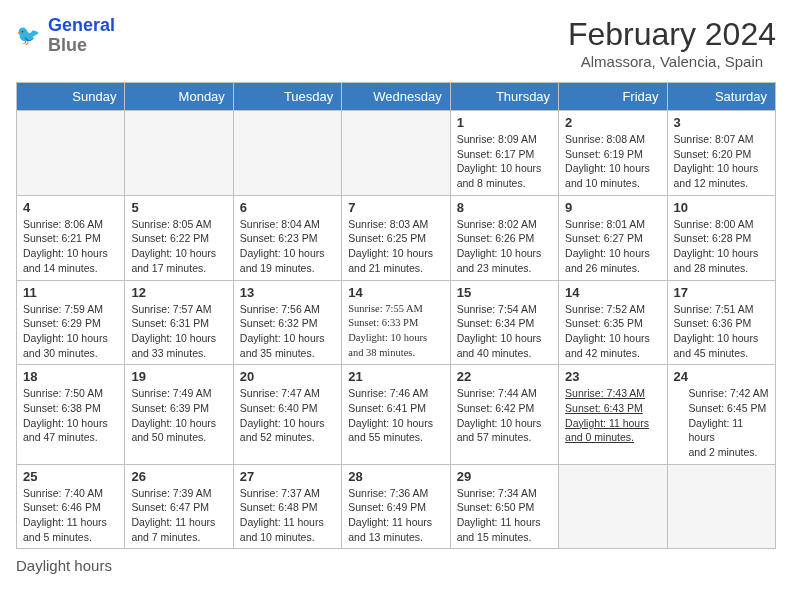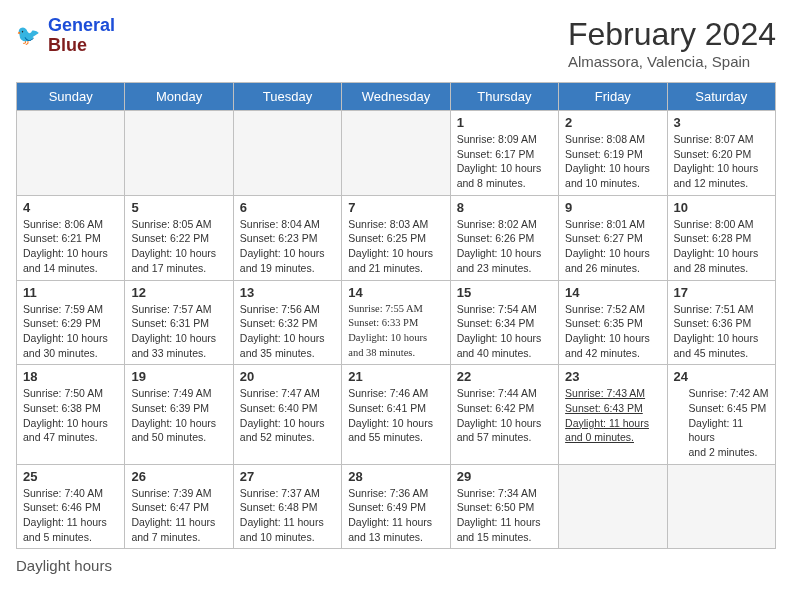--- a/index.html
+++ b/index.html
@@ -28,41 +28,41 @@
       line-height: 1.1;
     }
     .logo-text span {
       color: #1d4ed8;
     }
     .logo-bird {
       width: 28px;
       height: 28px;
     }
     .title-area {
-      text-align: left;
+      text-align: center;
     }
     .main-title {
       font-size: 32px;
       font-weight: normal;
       color: #333;
     }
     .subtitle {
       font-size: 15px;
       color: #555;
     }
     .calendar {
       width: 100%;
       border-collapse: collapse;
       font-size: 11px;
     }
     .calendar th {
       background-color: #3a7bbf;
       color: #fff;
       padding: 6px 8px;
-      text-align: center;
+      text-align: right;
       font-size: 13px;
       font-weight: normal;
       border: 1px solid #c0c0c0;
     }
     .calendar td {
       border: 1px solid #c0c0c0;
       padding: 4px 6px;
       vertical-align: top;
       width: calc(100% / 7);
       height: 80px;
@@ -92,21 +92,21 @@
 </head>
 <body>
 
 <div class="header-area">
   <div class="logo">
     <svg class="logo-bird" viewBox="0 0 40 40">
       <text y="28" font-size="28" fill="#3a7bbf">🐦</text>
     </svg>
     <div class="logo-text">
       <span>General</span><br>
-      <span style="color:#7f1d1d">Blue</span>
+      <span style="color:#737373">Blue</span>
     </div>
   </div>
   <div class="title-area">
     <div class="main-title">February 2024</div>
     <div class="subtitle">Almassora, Valencia, Spain</div>
   </div>
 </div>
 
 <table class="calendar">
   <thead>

